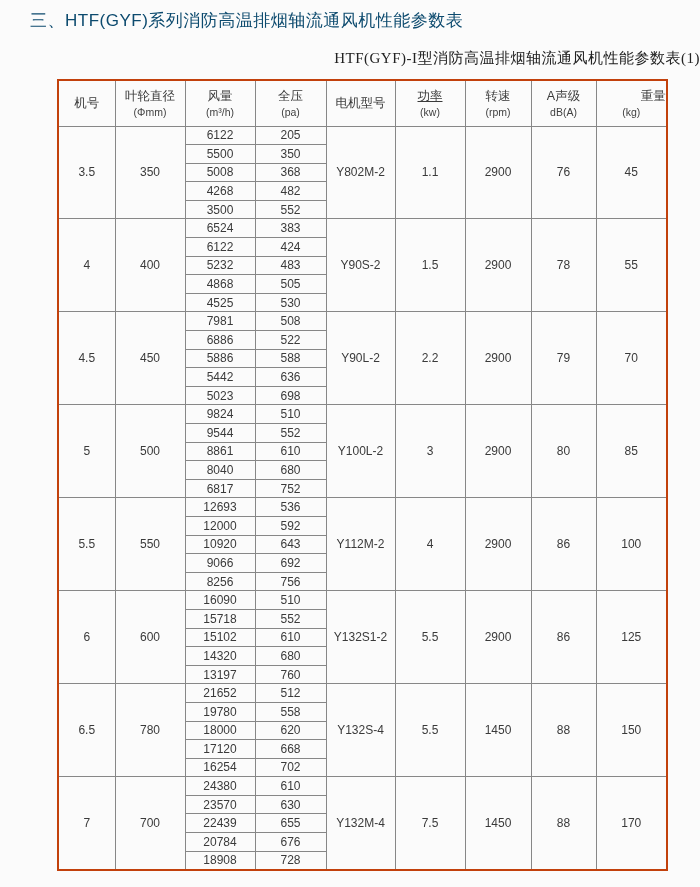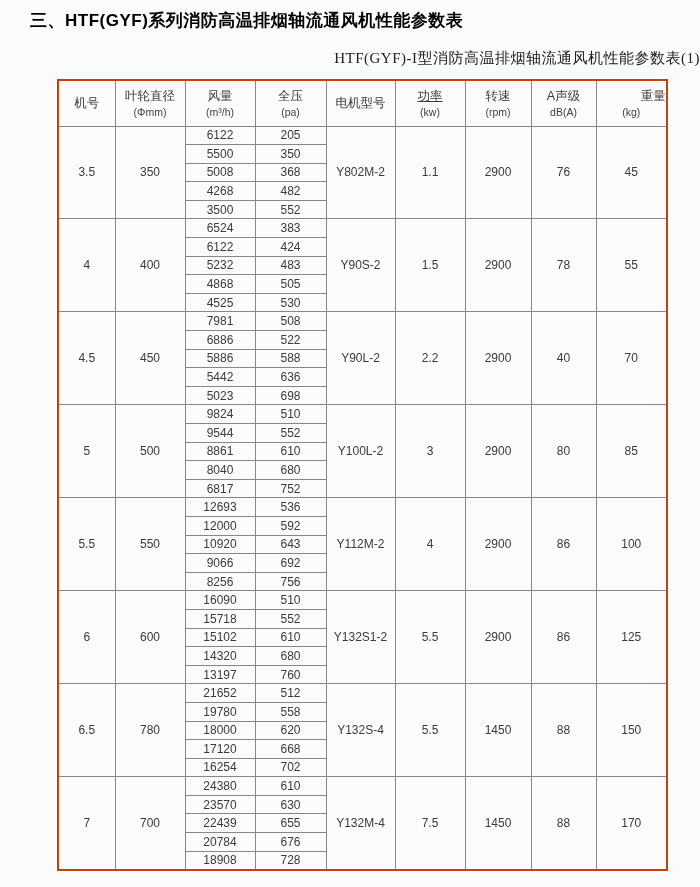--- a/index.html
+++ b/index.html
@@ -7,22 +7,22 @@
   body {
     height: 887px;
     background: #fbfbfb;
     font-family: "Liberation Sans", "DejaVu Sans", sans-serif;
     color: #333;
     overflow: hidden;
   }
   .page-title {
     margin: 9px 0 0 30px;
     font-size: 17px;
-    font-weight: bold;
-    color: #000000;
+    font-weight: normal;
+    color: #0c4a6e;
     letter-spacing: 0.5px;
   }
   .sub-title {
     margin-top: 17px;
     text-align: right;
     font-size: 15px;
     font-family: "Liberation Serif", "DejaVu Serif", serif;
     color: #222;
     letter-spacing: 0.5px;
   }
@@ -171,21 +171,21 @@
         <td>530</td>
       </tr>
       <tr>
         <td rowspan="5">4.5</td>
         <td rowspan="5">450</td>
         <td>7981</td>
         <td>508</td>
         <td rowspan="5">Y90L-2</td>
         <td rowspan="5">2.2</td>
         <td rowspan="5">2900</td>
-        <td rowspan="5">40</td>
+        <td rowspan="5">79</td>
         <td rowspan="5">70</td>
       </tr>
       <tr>
         <td>6886</td>
         <td>522</td>
       </tr>
       <tr>
         <td>5886</td>
         <td>588</td>
       </tr>

